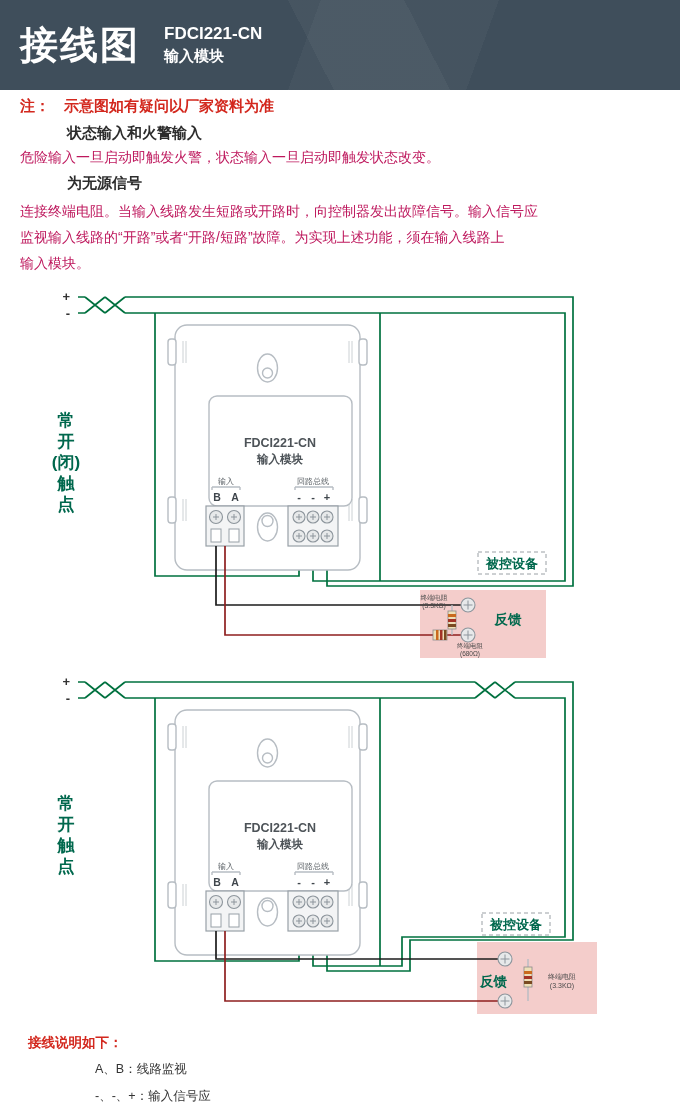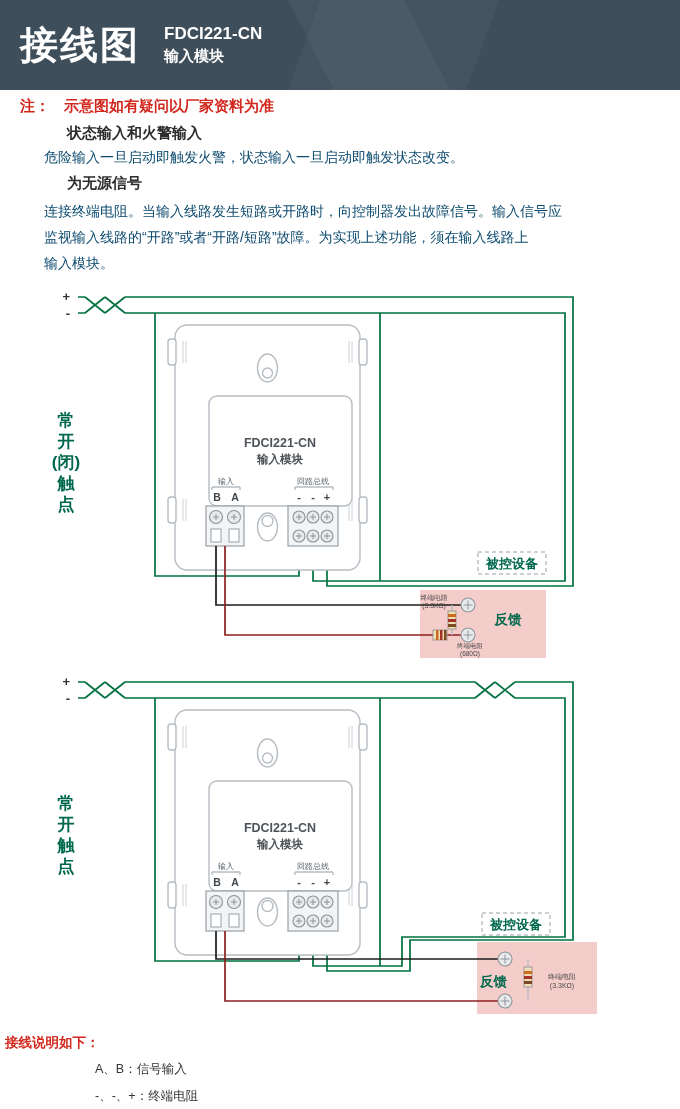--- a/index.html
+++ b/index.html
@@ -10,27 +10,27 @@
   .header::after{content:"";position:absolute;inset:0;
     background:linear-gradient(63deg,transparent 46%,rgba(255,255,255,.04) 46% 62%,transparent 62%),
                linear-gradient(-70deg,transparent 30%,rgba(255,255,255,.03) 30% 55%,transparent 55%);}
   .hdr-title{position:absolute;left:20px;top:20px;font-size:38px;font-weight:bold;color:#fff;letter-spacing:2px;}
   .hdr-model{position:absolute;left:164px;top:24px;font-size:17px;font-weight:600;color:#fff;}
   .hdr-sub{position:absolute;left:164px;top:47px;font-size:15px;font-weight:bold;color:#fff;}
   
   .note{position:absolute;left:20px;top:97px;font-size:15px;font-weight:bold;color:var(--accent-red,#d3281e);}
   .note .gap{display:inline-block;width:14px;}
   .sec-title{position:absolute;left:20px;font-size:15px;font-weight:bold;color:#2d2d2d;margin-left:47px;}
-  .sec-body{position:absolute;left:20px;font-size:14px;color:#0c4a6e;margin-left:24px;}
+  .sec-body{position:absolute;left:20px;font-size:14px;color:#be185d;}
   .s2line{line-height:26px;white-space:nowrap;}
   
   .contact{position:absolute;left:46px;width:40px;text-align:center;color:var(--label-green,#00684d);
            font-size:17px;font-weight:bold;line-height:21px;}
   
-  .ft-title{position:absolute;left:5px;top:1034px;font-size:13.5px;font-weight:bold;color:var(--accent-red,#d3281e);}
+  .ft-title{position:absolute;left:28px;top:1034px;font-size:13.5px;font-weight:bold;color:var(--accent-red,#d3281e);}
   .ft-line{position:absolute;left:95px;font-size:12.5px;color:#333;}
   
   svg{position:absolute;left:0;top:0;}
   svg text{font-family:"Liberation Sans","DejaVu Sans",sans-serif;}
   .mod-fill{fill:#fff;stroke:#b7bdc3;stroke-width:1.4;}
   .mod-line{fill:none;stroke:#b7bdc3;stroke-width:1.4;}
   .mod-tick{fill:none;stroke:#ccd1d4;stroke-width:1;}
   .blk{fill:#f3f4f5;stroke:#98a0a7;stroke-width:1.2;}
   .scr{fill:#e7e9ea;stroke:#8d959c;stroke-width:1.1;}
   .scr-x{fill:none;stroke:#8d959c;stroke-width:1;}
@@ -234,16 +234,16 @@
         <circle class="scr" cx="505" cy="1001" r="7"></circle>
         <path class="scr-x" d="M500.5,1001 H509.5 M505,996.5 V1005.5"></path>
       </g>
       <text class="t-green" x="480" y="986" font-size="13.5">反馈</text>
       <text class="t-tiny" x="562" y="979" font-size="7" text-anchor="middle">终端电阻</text>
       <text class="t-tiny" x="562" y="988" font-size="7" text-anchor="middle">(3.3KΩ)</text>
     </g>
   </svg>
 
   <div class="ft-title">接线说明如下：</div>
-  <div class="ft-line" style="top:1061px">A、B：信号输入</div>
-  <div class="ft-line" style="top:1088px">-、-、+：终端电阻</div>
+  <div class="ft-line" style="top:1061px">A、B：线路监视</div>
+  <div class="ft-line" style="top:1088px">-、-、+：输入信号应</div>
 
 </div>
 
 </body></html>

